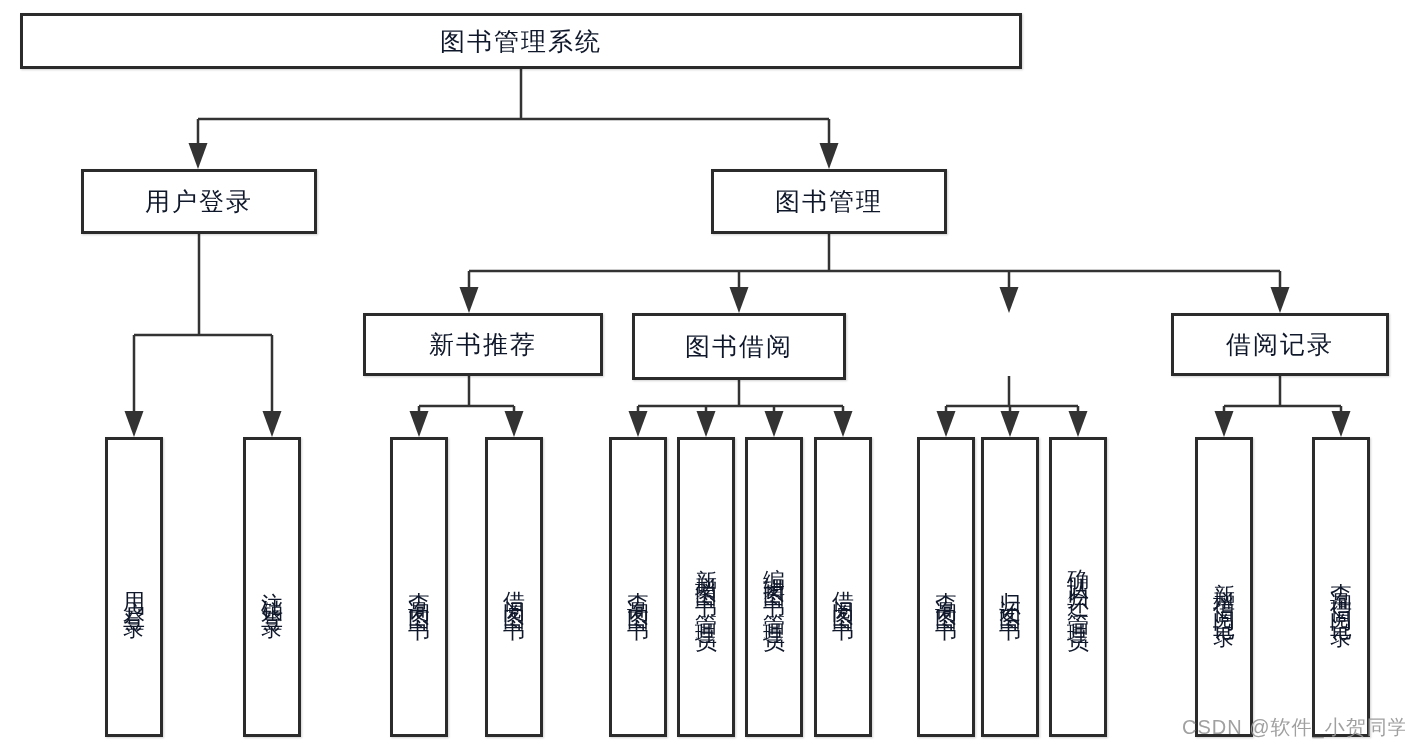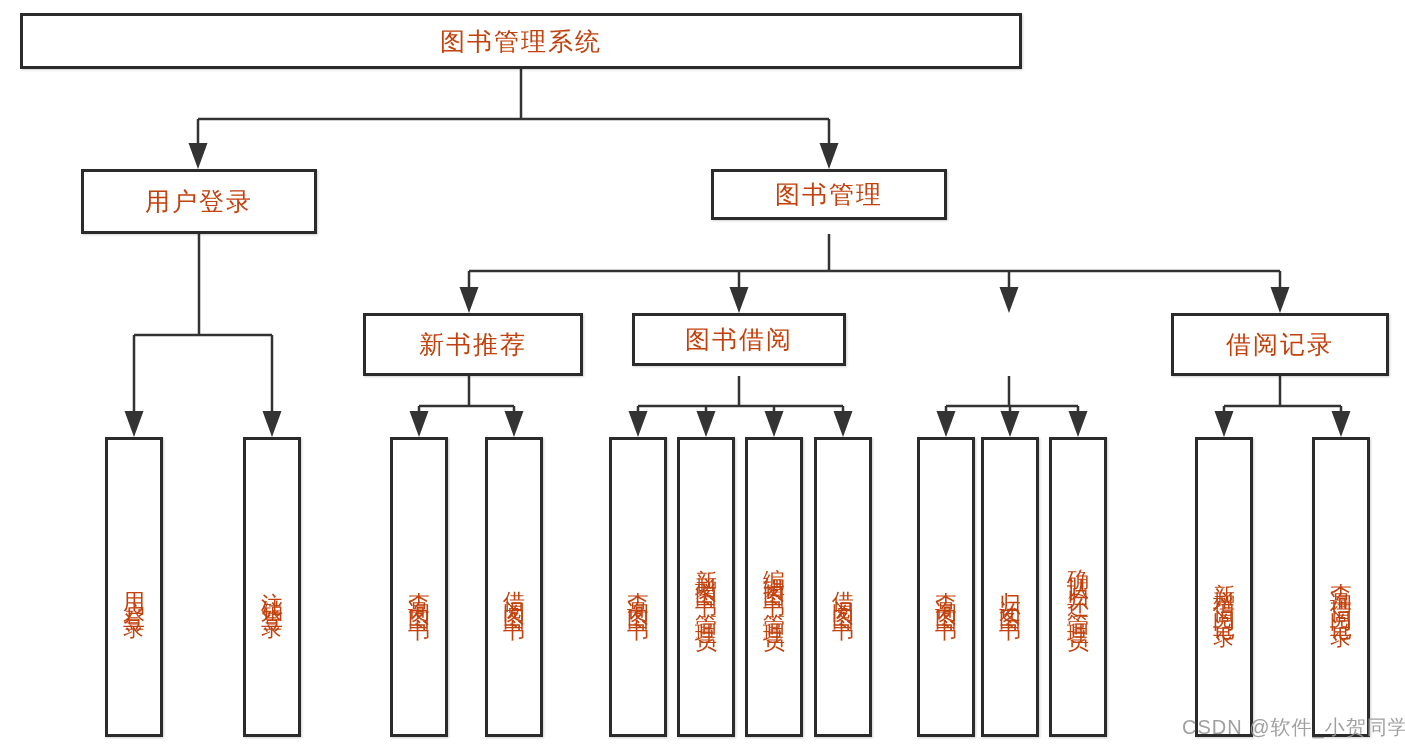--- a/index.html
+++ b/index.html
@@ -10,21 +10,21 @@
     font-family:"Liberation Sans","DejaVu Sans",sans-serif;
     overflow:hidden;
   }
   .connectors{position:absolute;left:0;top:0;z-index:1;}
   .node{
     position:absolute;
     box-sizing:border-box;
     background:#ffffff;
     border:3px solid #2b2b2b;
     display:flex;align-items:center;justify-content:center;
-    color:#c2410c;
+    color:#0f172a;
     z-index:2;
     box-shadow:1px 1px 2px rgba(0,0,0,0.18);
   }
   .node.h span{
     font-size:25px;
     letter-spacing:2px;
     white-space:nowrap;
     line-height:1;
   }
   .node.leaf{width:58px;height:300px;top:437px;}
@@ -91,28 +91,28 @@
     </g>
   </svg>
 
   <div class="node h" style="left:20px;top:13px;width:1002px;height:56px">
     <span>图书管理系统</span>
   </div>
 
   <div class="node h" style="left:81px;top:169px;width:236px;height:65px">
     <span>用户登录</span>
   </div>
-  <div class="node h" style="left:711px;top:169px;width:236px;height:51px">
+  <div class="node h" style="left:711px;top:169px;width:236px;height:65px">
     <span>图书管理</span>
   </div>
 
-  <div class="node h" style="left:363px;top:313px;width:220px;height:63px">
+  <div class="node h" style="left:363px;top:313px;width:240px;height:63px">
     <span>新书推荐</span>
   </div>
-  <div class="node h" style="left:632px;top:313px;width:214px;height:53px">
+  <div class="node h" style="left:632px;top:313px;width:214px;height:67px">
     <span>图书借阅</span>
   </div>
   <div class="node h" style="left:1171px;top:313px;width:218px;height:63px">
     <span>借阅记录</span>
   </div>
 
   <div class="node leaf" style="left:105px">
     <span>用户登录</span>
   </div>
   <div class="node leaf" style="left:243px">

